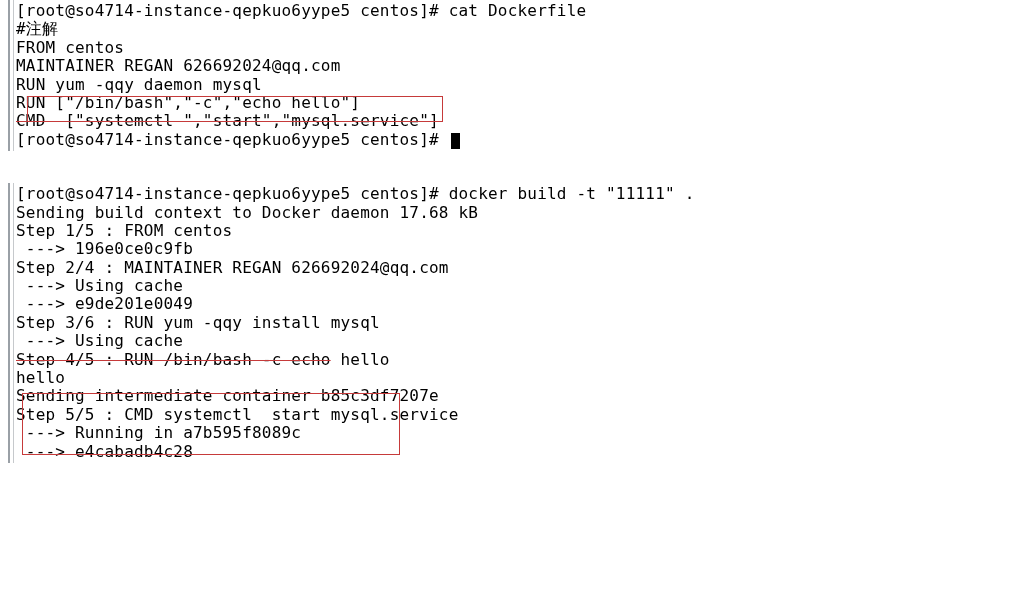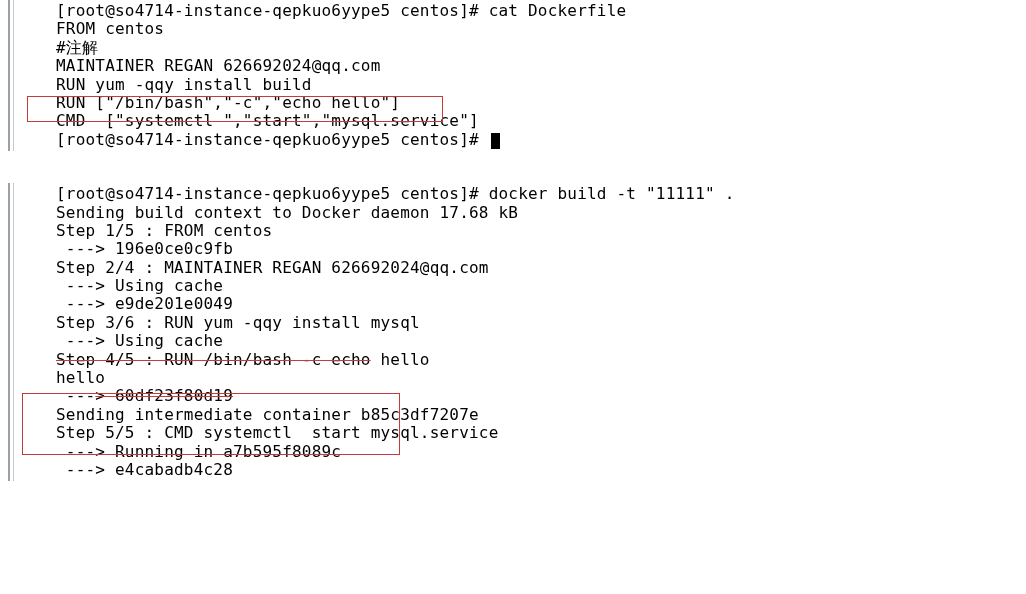--- a/index.html
+++ b/index.html
@@ -23,21 +23,20 @@
     position: absolute;
     left: 3px;
     top: 0;
     bottom: 0;
     width: 1px;
     background: #c6c9cc;
   }
   .mono {
     white-space: pre;
     letter-spacing: 0.2px;
-    margin-left: 40px;
   }
   .strike {
     text-decoration: line-through;
     text-decoration-color: #c63a3a;
     text-decoration-thickness: 1px;
   }
   .strike2 {
     text-decoration: line-through;
     text-decoration-color: #c63a3a;
     text-decoration-thickness: 1px;
@@ -66,24 +65,24 @@
 </style>
 </head>
 <body>
 
 <div class="block">
   <div class="vl2"></div>
   <div class="redbox1" style="left:17px;top:96px;width:414px;height:24px;"></div>
 
   <span class="row mono"><span>[root@so4714-instance-qepkuo6yype5 centos]# </span><span>cat Dockerfile</span></span>
 
+  <span class="row mono">#注解</span>
   <span class="row mono">FROM centos</span>
-  <span class="row mono">#注解</span>
   <span class="row mono">MAINTAINER REGAN 626692024@qq.com</span>
-  <span class="row mono">RUN yum -qqy install build</span>
+  <span class="row mono">RUN yum -qqy daemon mysql</span>
   <span class="row mono">RUN ["/bin/bash","-c","echo hello"]</span>
 
   <span class="row mono"><span class="strike">CMD  ["systemctl ","start","mysql.ser</span><span>vice"]</span></span>
 
   <span class="row mono"></span>
 
   <span class="row mono"><span>[root@so4714-instance-qepkuo6yype5 centos]# </span><span class="cursor"></span></span>
 </div>
 
 <div class="block">
@@ -98,19 +97,18 @@
   <span class="row mono">Step 2/4 : MAINTAINER REGAN 626692024@qq.com</span>
   <span class="row mono"> ---&gt; Using cache</span>
   <span class="row mono"> ---&gt; e9de201e0049</span>
   <span class="row mono">Step 3/6 : RUN yum -qqy install mysql</span>
   <span class="row mono"> ---&gt; Using cache</span>
 
   <span class="row mono"><span class="strike2">Step 4/5 : RUN /bin/bash -c echo</span><span> hello</span></span>
 
   <span class="row mono">hello</span>
 
-  <span class="row mono"><span> ---</span><span class="strike2">&gt; 60df23f80d19</span></span>
 
   <span class="row mono">Sending intermediate container b85c3df7207e</span>
   <span class="row mono">Step 5/5 : CMD systemctl  start mysql.service</span>
   <span class="row mono"> ---&gt; Running in a7b595f8089c</span>
   <span class="row mono"> ---&gt; e4cabadb4c28</span>
 </div>
 
 </body></html>

